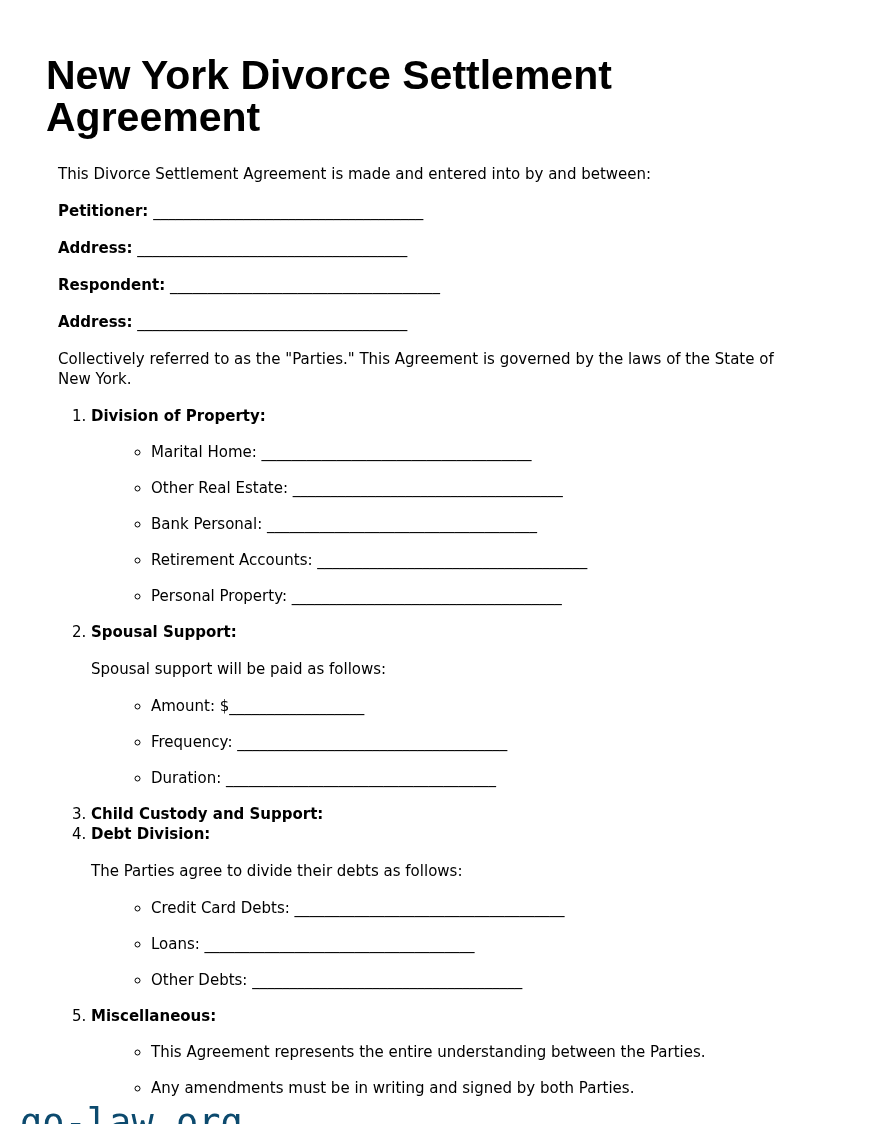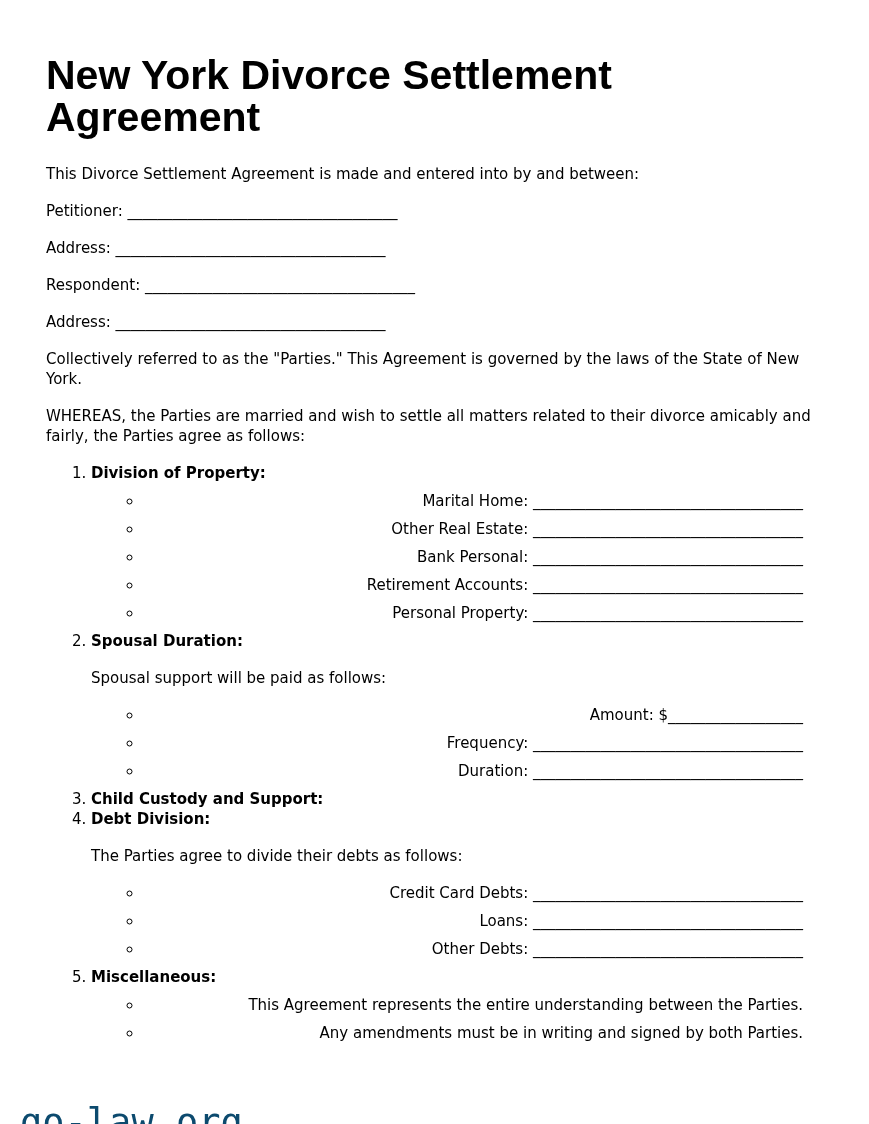--- a/index.html
+++ b/index.html
@@ -9,47 +9,47 @@
     height: 1124px;
     background: #ffffff;
     color: #000000;
     font-family: "DejaVu Sans", sans-serif;
     font-size: 15px;
     line-height: 20px;
     position: relative;
     overflow: hidden;
   }
   .page {
-    padding: 54px 58px 0 46px;
+    padding: 54px 46px 0 46px;
   }
   h1.doc-title {
     font-family: "Liberation Sans", sans-serif;
     font-weight: bold;
     font-size: 41px;
     line-height: 42px;
     letter-spacing: 0;
     margin: 0 0 26px 0;
     max-width: 720px;
     color: #000000;
   }
-  p { margin: 17px 0; }
-  .field-line strong { font-weight: normal; text-align: right; }
+  p { margin: 17px 12px; }
+  .field-line strong { font-weight: bold; text-align: right; }
   ol.sections {
     margin: 17px 0;
     padding-left: 45px;
     list-style-type: decimal;
   }
   ol.sections > li { margin: 0; }
   ol.sections > li > strong { font-weight: bold; }
   ul.sub-items {
     list-style-type: circle;
     margin: 0;
     padding-left: 44px;
   }
-  ul.sub-items > li { margin: 8px; text-align: right; }
+  ul.sub-items > li { margin: 16px; }
   li > p.section-paragraph { margin: 17px 0; }
   .blank { white-space: nowrap; }
   .watermark {
     position: absolute;
     left: 20px;
     top: 1104px;
     font-family: "DejaVu Sans Mono", monospace;
     font-size: 37px;
     line-height: 1;
     letter-spacing: 0;
@@ -81,37 +81,36 @@
     <span class="blank">____________________________________</span>
   </p>
 
   <p class="field-line">
     <strong>Address:</strong>
     <span class="blank">____________________________________</span>
   </p>
 
   <p>Collectively referred to as the "Parties." This Agreement is governed by the laws of the State of New York.</p>
 
-  <p>WHEREAS, the Parties are married and wish to settle all matters related to their divorce amicably and fairly, the Parties agree as follows:</p>
 
   <ol class="sections">
 
     <li>
       <strong>Division of Property:</strong>
       <ul class="sub-items">
         <li>Marital Home: ____________________________________</li>
         <li>Other Real Estate: ____________________________________</li>
         <li>Bank Personal: ____________________________________</li>
         <li>Retirement Accounts: ____________________________________</li>
         <li>Personal Property: ____________________________________</li>
       </ul>
     </li>
 
     <li>
-      <strong>Spousal Duration:</strong>
+      <strong>Spousal Support:</strong>
       <p class="section-paragraph">Spousal support will be paid as follows:</p>
       <ul class="sub-items">
         <li>Amount: $__________________</li>
         <li>Frequency: ____________________________________</li>
         <li>Duration: ____________________________________</li>
       </ul>
     </li>
 
     <li>
       <strong>Child Custody and Support:</strong>

